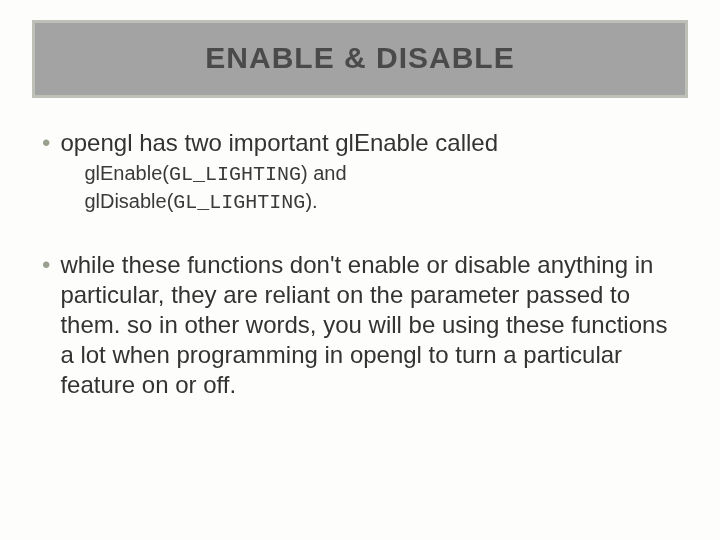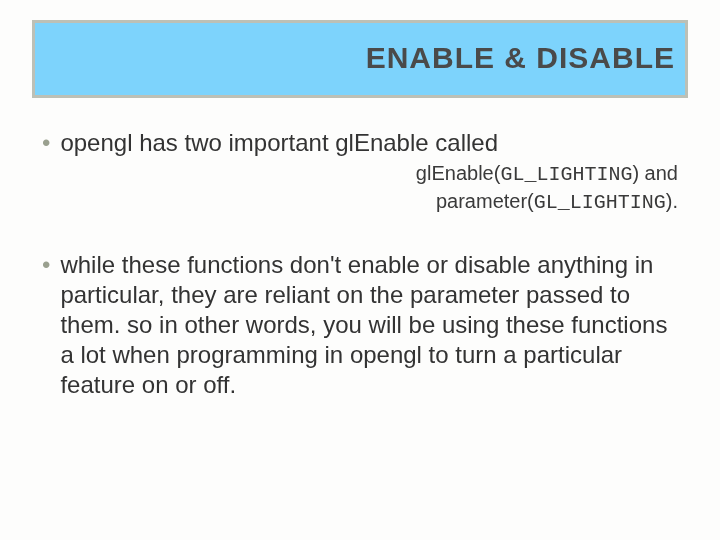--- a/index.html
+++ b/index.html
@@ -17,22 +17,22 @@
     height: 540px;
     position: relative;
     box-sizing: border-box;
   }
   .title-box {
     position: absolute;
     top: 20px;
     left: 32px;
     right: 32px;
     border: 3px solid #bcc0b6;
-    background: #7dd3fc;
-    text-align: right;
+    background: #a3a3a3;
+    text-align: center;
     padding: 18px 10px 20px 10px;
     box-sizing: border-box;
   }
   .title-text {
     font-size: 30px;
     font-weight: bold;
     letter-spacing: 1px;
     color: #4a4a4a;
   }
   .body {
@@ -56,21 +56,20 @@
   .bullet-content {
     font-size: 24px;
     line-height: 30px;
     color: #333;
   }
   .sub {
     font-size: 20px;
     line-height: 26px;
     margin-top: 2px;
     margin-left: 24px;
-    text-align: right;
   }
   .mono {
     font-family: "Courier New", Courier, monospace;
   }
 </style>
 </head>
 <body>
 <div class="slide">
 
   <div class="title-box">
@@ -78,21 +77,21 @@
   </div>
 
   <div class="body">
 
     <div class="bullet">
       <div class="dot">•</div>
       <div style="flex:1">
         <div class="bullet-content">opengl has two important glEnable called</div>
         <div class="sub">
           <span>glEnable(</span><span class="mono">GL_LIGHTING</span><span>) and</span><br>
-          <span>parameter(</span><span class="mono">GL_LIGHTING</span><span>).</span>
+          <span>glDisable(</span><span class="mono">GL_LIGHTING</span><span>).</span>
         </div>
       </div>
     </div>
 
     <div class="bullet">
       <div class="dot">•</div>
       <div class="bullet-content" style="flex:1">while these functions don't enable or disable anything in particular, they are reliant on the parameter passed to them. so in other words, you will be using these functions a lot when programming in opengl to turn a particular feature on or off.</div>
     </div>
 
   </div>

